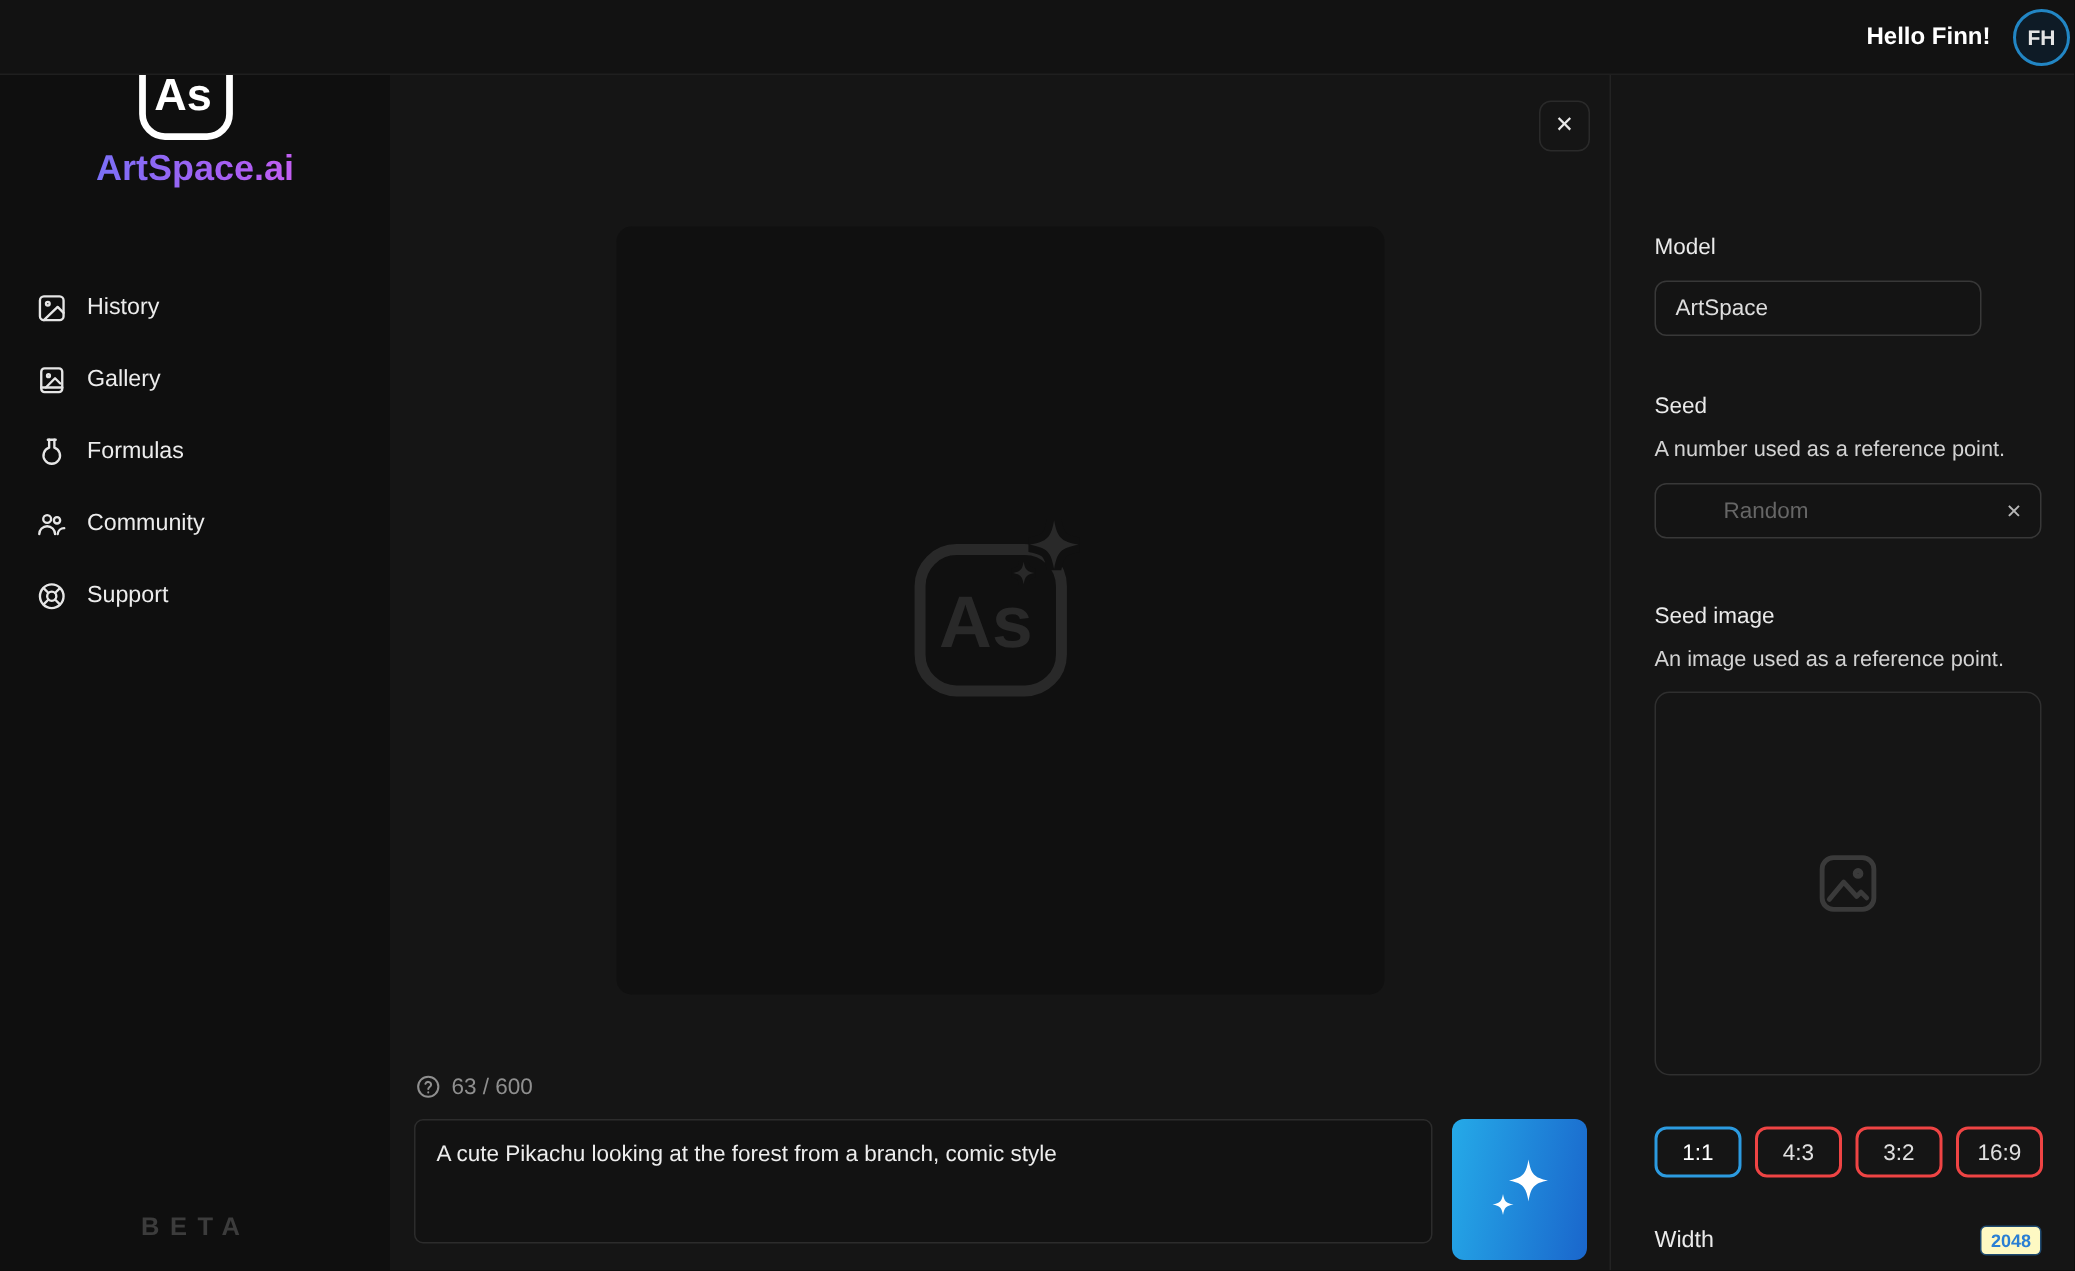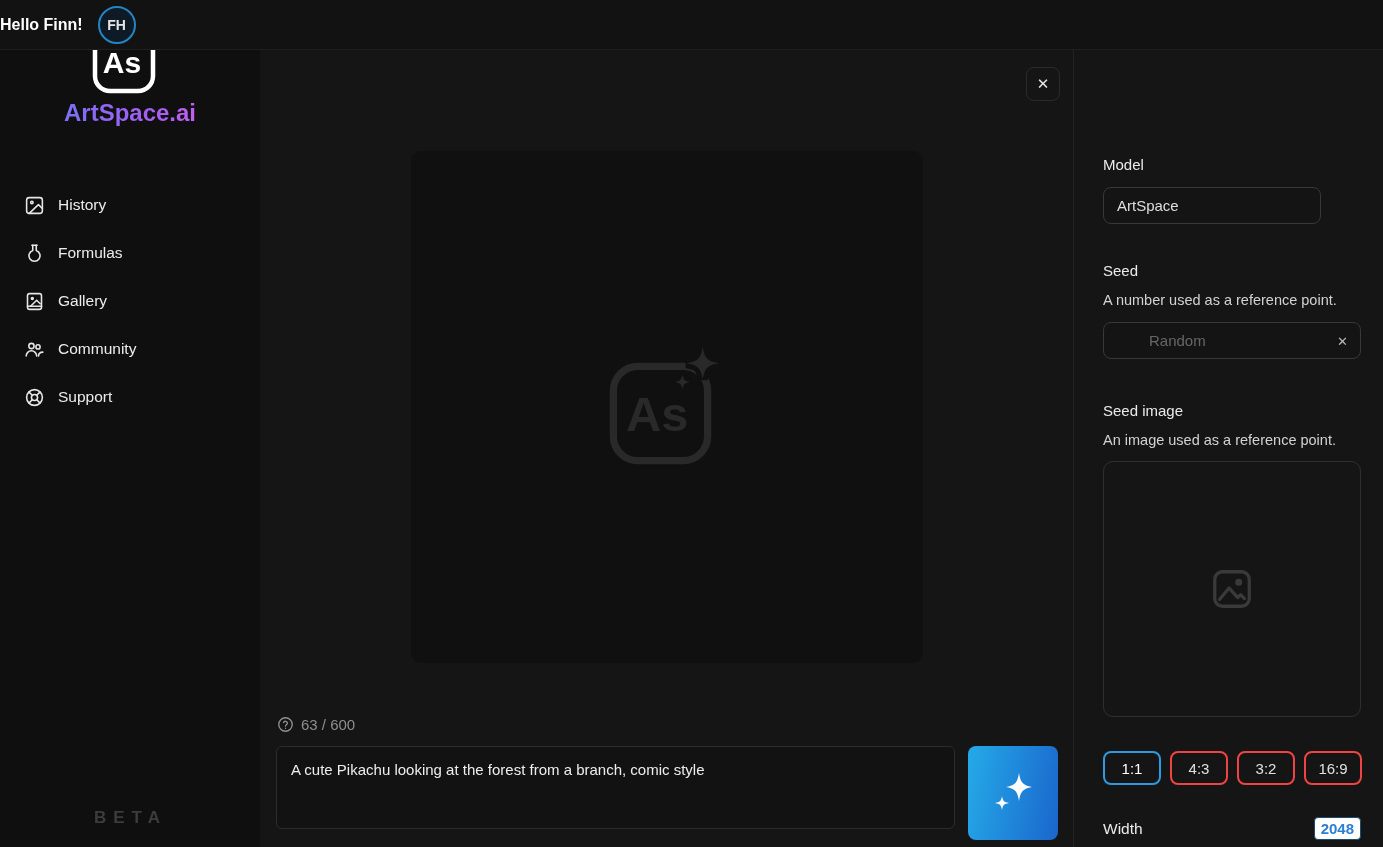--- a/index.html
+++ b/index.html
@@ -7,21 +7,21 @@
   body { font-family: "Liberation Sans", "DejaVu Sans", sans-serif; }
   .app {
     position: relative; width: 1383px; height: 847px;
     background: #151515; overflow: hidden; color: #eaeaea;
   }
 
   
   .topbar {
     position: absolute; left: 0; top: 0; width: 1383px; height: 50px;
     border-bottom: 1px solid #1f1f1f; background: #121212;
-    display: flex; align-items: center; justify-content: flex-start;
+    display: flex; align-items: center; justify-content: flex-end;
     gap: 15px; padding-right: 3px; z-index: 2;
   }
   .greeting { color: #ffffff; font-size: 16px; font-weight: 700; }
   .avatar {
     width: 38px; height: 38px; border-radius: 50%;
     border: 2px solid #2286c4; background: #0e1b26;
     display: flex; align-items: center; justify-content: center;
     color: #e5e5e5; font-size: 14px; font-weight: 600; cursor: pointer;
   }
 
@@ -136,23 +136,23 @@
     border: 2px solid #ef4444; color: #e0e0e0; font-size: 15px; cursor: pointer;
     font-family: "Liberation Sans", "DejaVu Sans", sans-serif;
   }
   .ratio-btn.selected { border-color: #2c9be0; color: #ffffff; }
   .width-row {
     position: absolute; left: 29px; top: 767px; width: 258px;
     display: flex; align-items: center; justify-content: space-between;
   }
   .width-label { font-size: 15.5px; color: #eaeaea; }
   .width-badge {
-    color: #2a7fd4; font-size: 15px; font-weight: 600;
+    color: #2a7fd4; font-size: 12px; font-weight: 600;
     border: 1px solid #1f4a70; border-radius: 4px; padding: 2px 6px;
-    background: #ffffff; cursor: pointer;
+    background: #fef9c3; cursor: pointer;
   }
 </style>
 </head>
 <body>
 
 <div class="app">
 
   <div class="topbar">
     <span class="greeting">Hello Finn!</span>
     <div class="avatar">
@@ -177,33 +177,33 @@
       <div class="nav-item">
         <svg viewBox="0 0 24 24">
           <rect x="3" y="3" width="18" height="18" rx="3"></rect>
           <circle cx="9" cy="8.5" r="1.4"></circle>
           <path d="M21 15.5l-4.5-4.5L6 21"></path>
         </svg>
         <span>History</span>
       </div>
       <div class="nav-item">
         <svg viewBox="0 0 24 24">
-          <path d="M9 2.5h6"></path>
-          <path d="M10 2.5v6a6.3 6.3 0 1 0 4 0v-6"></path>
-        </svg>
-        <span>Formulas</span>
-      </div>
-      <div class="nav-item">
-        <svg viewBox="0 0 24 24">
           <rect x="4" y="3" width="16" height="18" rx="2.5"></rect>
           <circle cx="9.5" cy="8.5" r="1.1"></circle>
           <path d="M18.5 14.5l-4-4-7 7"></path>
           <path d="M4 17.5h16"></path>
         </svg>
         <span>Gallery</span>
+      </div>
+      <div class="nav-item">
+        <svg viewBox="0 0 24 24">
+          <path d="M9 2.5h6"></path>
+          <path d="M10 2.5v6a6.3 6.3 0 1 0 4 0v-6"></path>
+        </svg>
+        <span>Formulas</span>
       </div>
       <div class="nav-item">
         <svg viewBox="0 0 24 24">
           <circle cx="8.5" cy="8" r="3"></circle>
           <circle cx="16" cy="9" r="2.4"></circle>
           <path d="M2.5 19.5a6 6 0 0 1 12 0"></path>
           <path d="M16.5 19.5a5 5 0 0 1 5-4.5"></path>
         </svg>
         <span>Community</span>
       </div>

